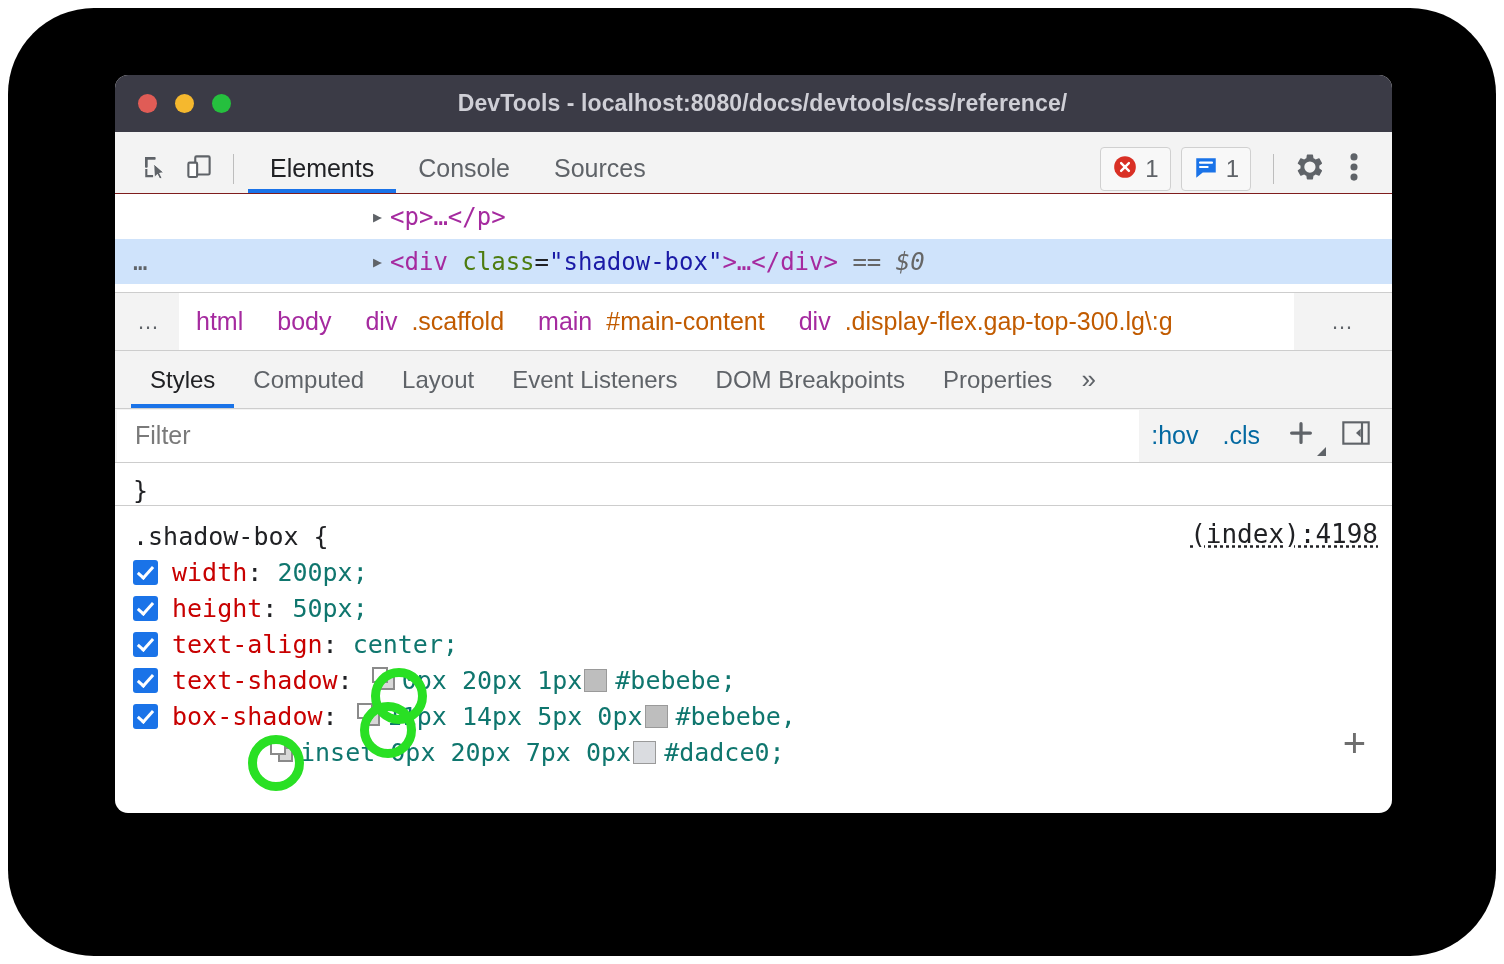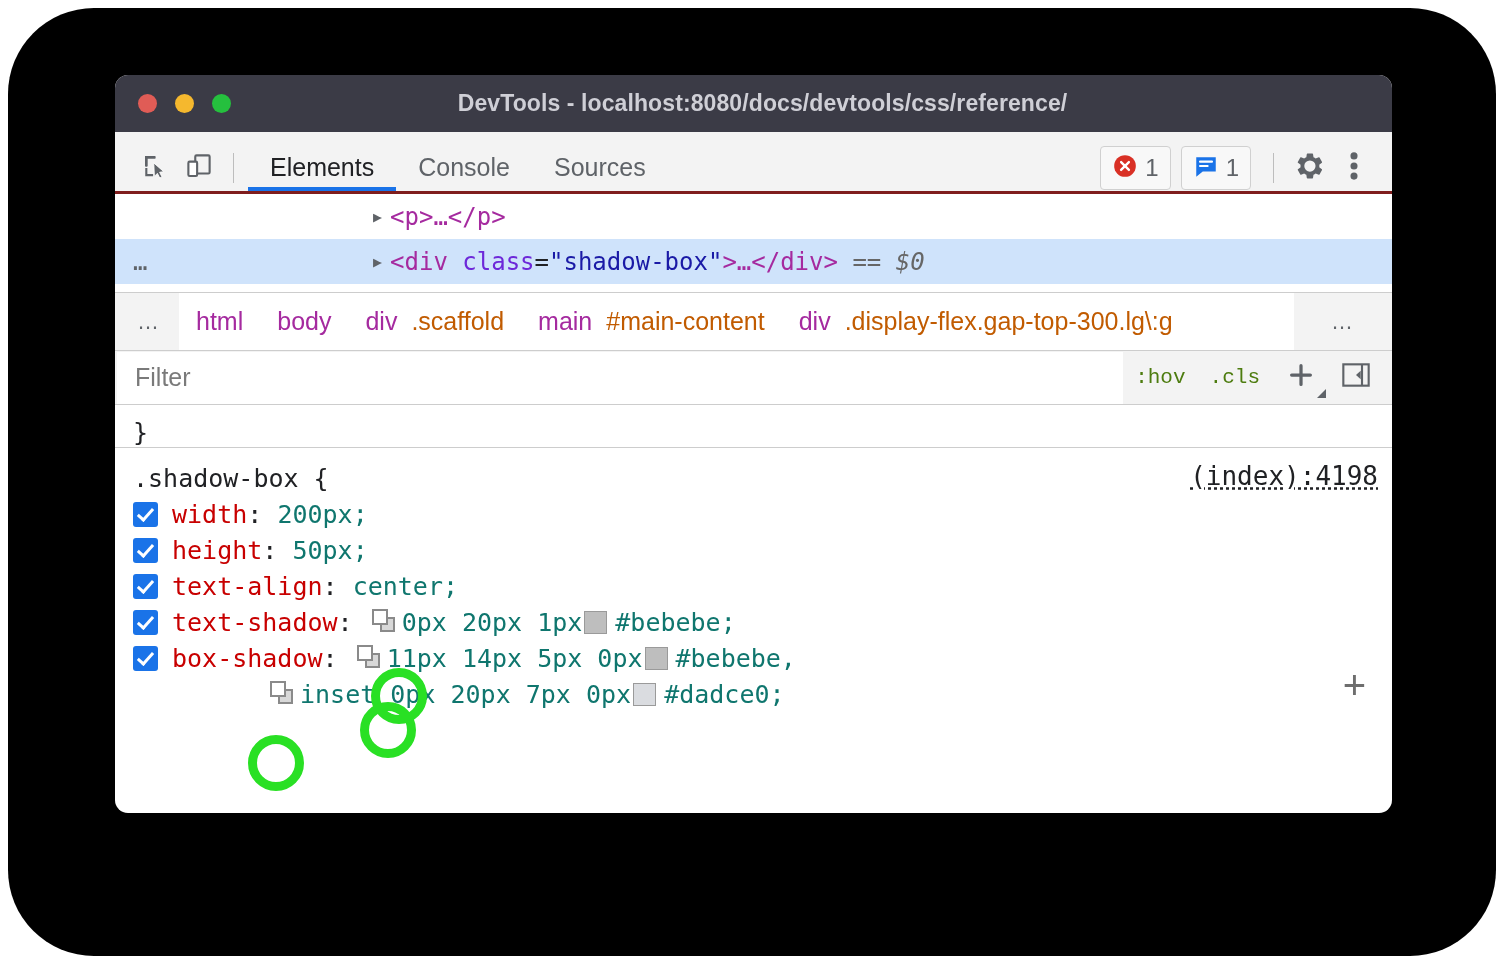--- a/index.html
+++ b/index.html
@@ -70,21 +70,21 @@
     font-weight: bold;
     letter-spacing: 0.1px;
     font-family: "Liberation Sans", sans-serif;
   }
 
   
   #toolbar {
     position: relative;
     height: 62px;
     background: #f3f3f3;
-    border-bottom: 3px solid #7f1d1d;
+    border-bottom: 1px solid #7f1d1d;
     display: flex;
     align-items: center;
     padding: 12px 16px 0 18px;
     box-sizing: border-box;
   }
   .tb-icon-btn {
     width: 44px;
     height: 44px;
     display: flex;
     align-items: center;
@@ -171,21 +171,21 @@
     flex-shrink: 0;
   }
   .dom-indent { width: 240px; flex-shrink: 0; }
   .tri {
     color: #5f6368;
     font-size: 15px;
     margin-right: 8px;
     display: inline-block;
   }
   .tag  { color: #a52a9f; }
-  .attr { color: #6d28d9; text-align: center; }
+  .attr { color: #4d7c0f; text-align: center; }
   .val  { color: #1a1aa6; }
   .dollar { color: #666; font-style: italic; }
 
   
   #breadcrumbs {
     position: relative;
     height: 57px;
     background: #f3f3f3;
     border-top: 1px solid #cdcdcd;
     border-bottom: 1px solid #cdcdcd;
@@ -280,23 +280,23 @@
     border: none;
     background: #ffffff;
     outline: none;
     font-size: 25px;
     padding-left: 18px;
     color: #202124;
     font-family: "Liberation Sans", sans-serif;
   }
   #filter-input::placeholder { color: #7a7a7a; }
   .fr-btn {
-    font-family: Liberation Mono, monospace;
-    font-size: 21px;
-    color: #4d7c0f;
+    font-family: Liberation Sans, sans-serif;
+    font-size: 25px;
+    color: #0369a1;
     padding: 0 12px;
     white-space: nowrap;
   }
   .fr-plus {
     position: relative;
     padding: 0 18px 0 14px;
   }
   .fr-plus .corner {
     position: absolute;
     right: 8px;
@@ -574,20 +574,41 @@
       <span class="bc-item">
         <span>main</span><span class="cls">#main-content</span>
       </span>
       <span class="bc-item">
         <span>div</span><span class="cls">.display-flex.gap-top-300.lg\:g</span>
       </span>
       <span class="bc-right-fade">…</span>
     </div>
   </div>
 
+  <div id="pane-tabs">
+    <div class="pane-tab active">
+      <span>Styles</span>
+    </div>
+    <div class="pane-tab">
+      <span>Computed</span>
+    </div>
+    <div class="pane-tab">
+      <span>Layout</span>
+    </div>
+    <div class="pane-tab">
+      <span>Event Listeners</span>
+    </div>
+    <div class="pane-tab">
+      <span>DOM Breakpoints</span>
+    </div>
+    <div class="pane-tab">
+      <span>Properties</span>
+    </div>
+    <div class="pane-chevrons">»</div>
+  </div>
 
   <div id="filter-row">
     <input id="filter-input" type="text" placeholder="Filter" style="">
     <span class="fr-btn">:hov</span>
     <span class="fr-btn">.cls</span>
     <span class="fr-btn fr-plus">
       <svg width="30" height="30" viewBox="0 0 24 24">
         <path d="M12 4.5v15M4.5 12h15" stroke="#5f6368" stroke-width="2.6" stroke-linecap="round"></path>
       </svg>
       <span class="corner"></span>

